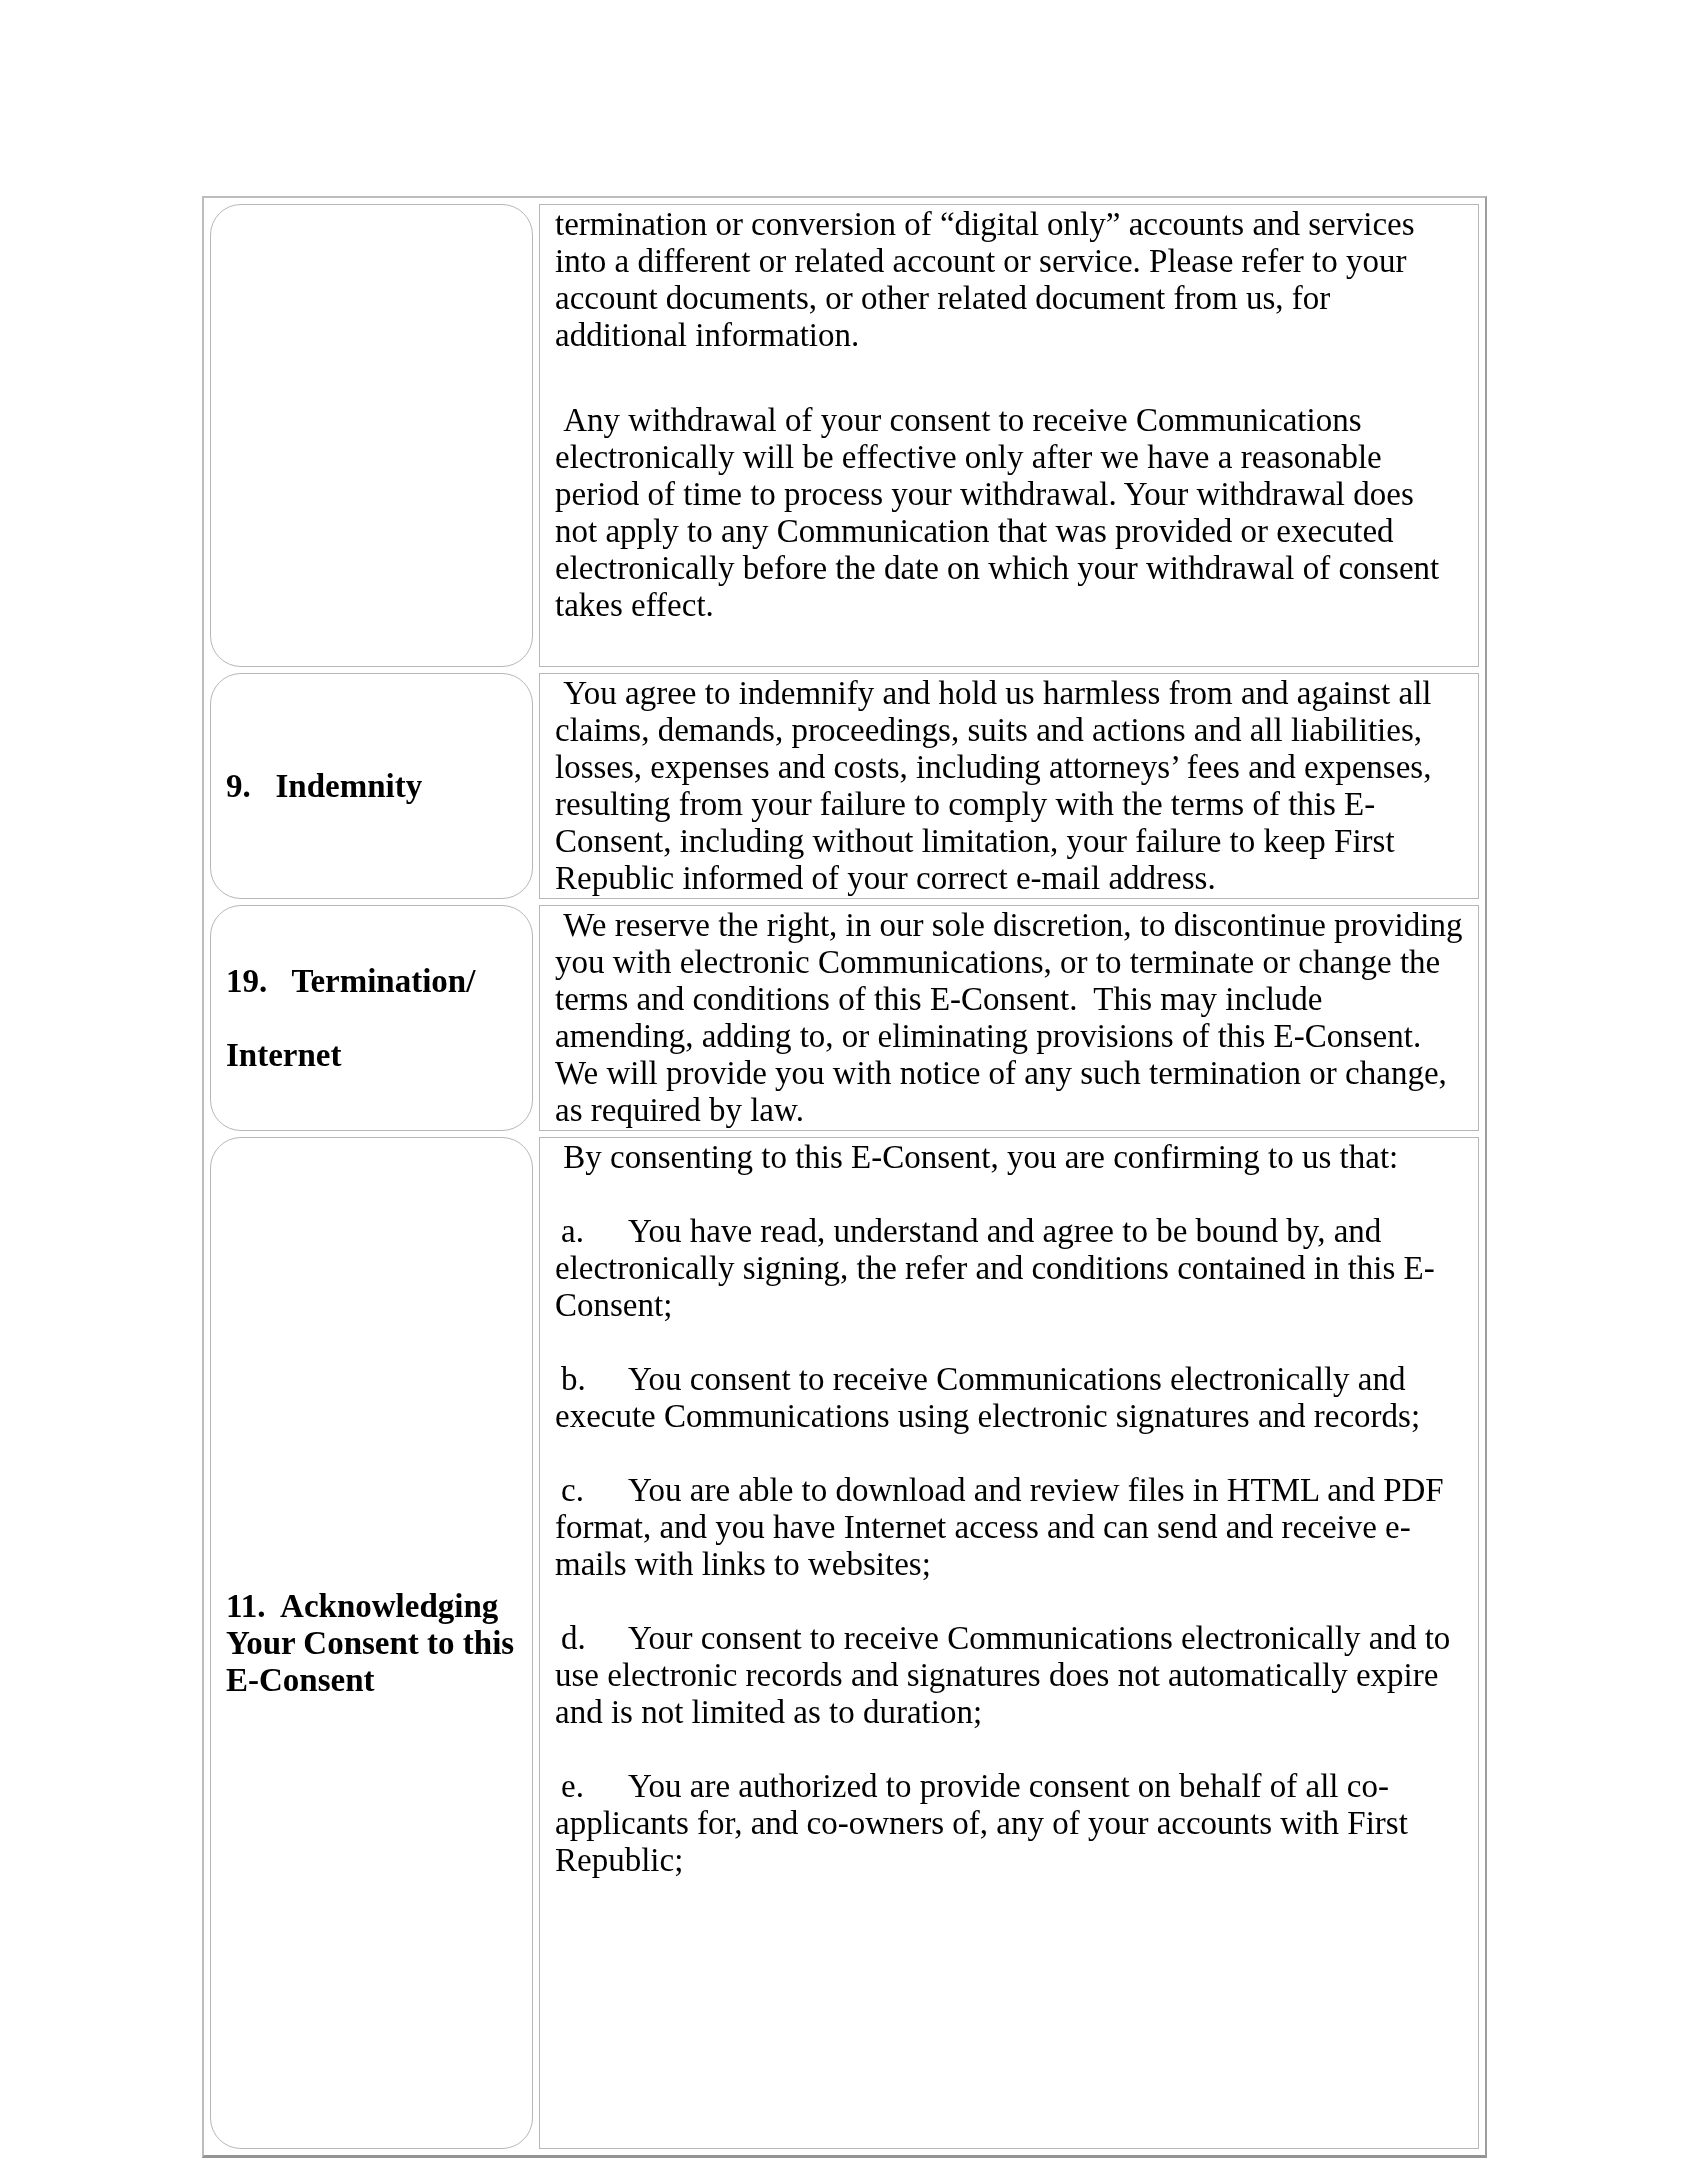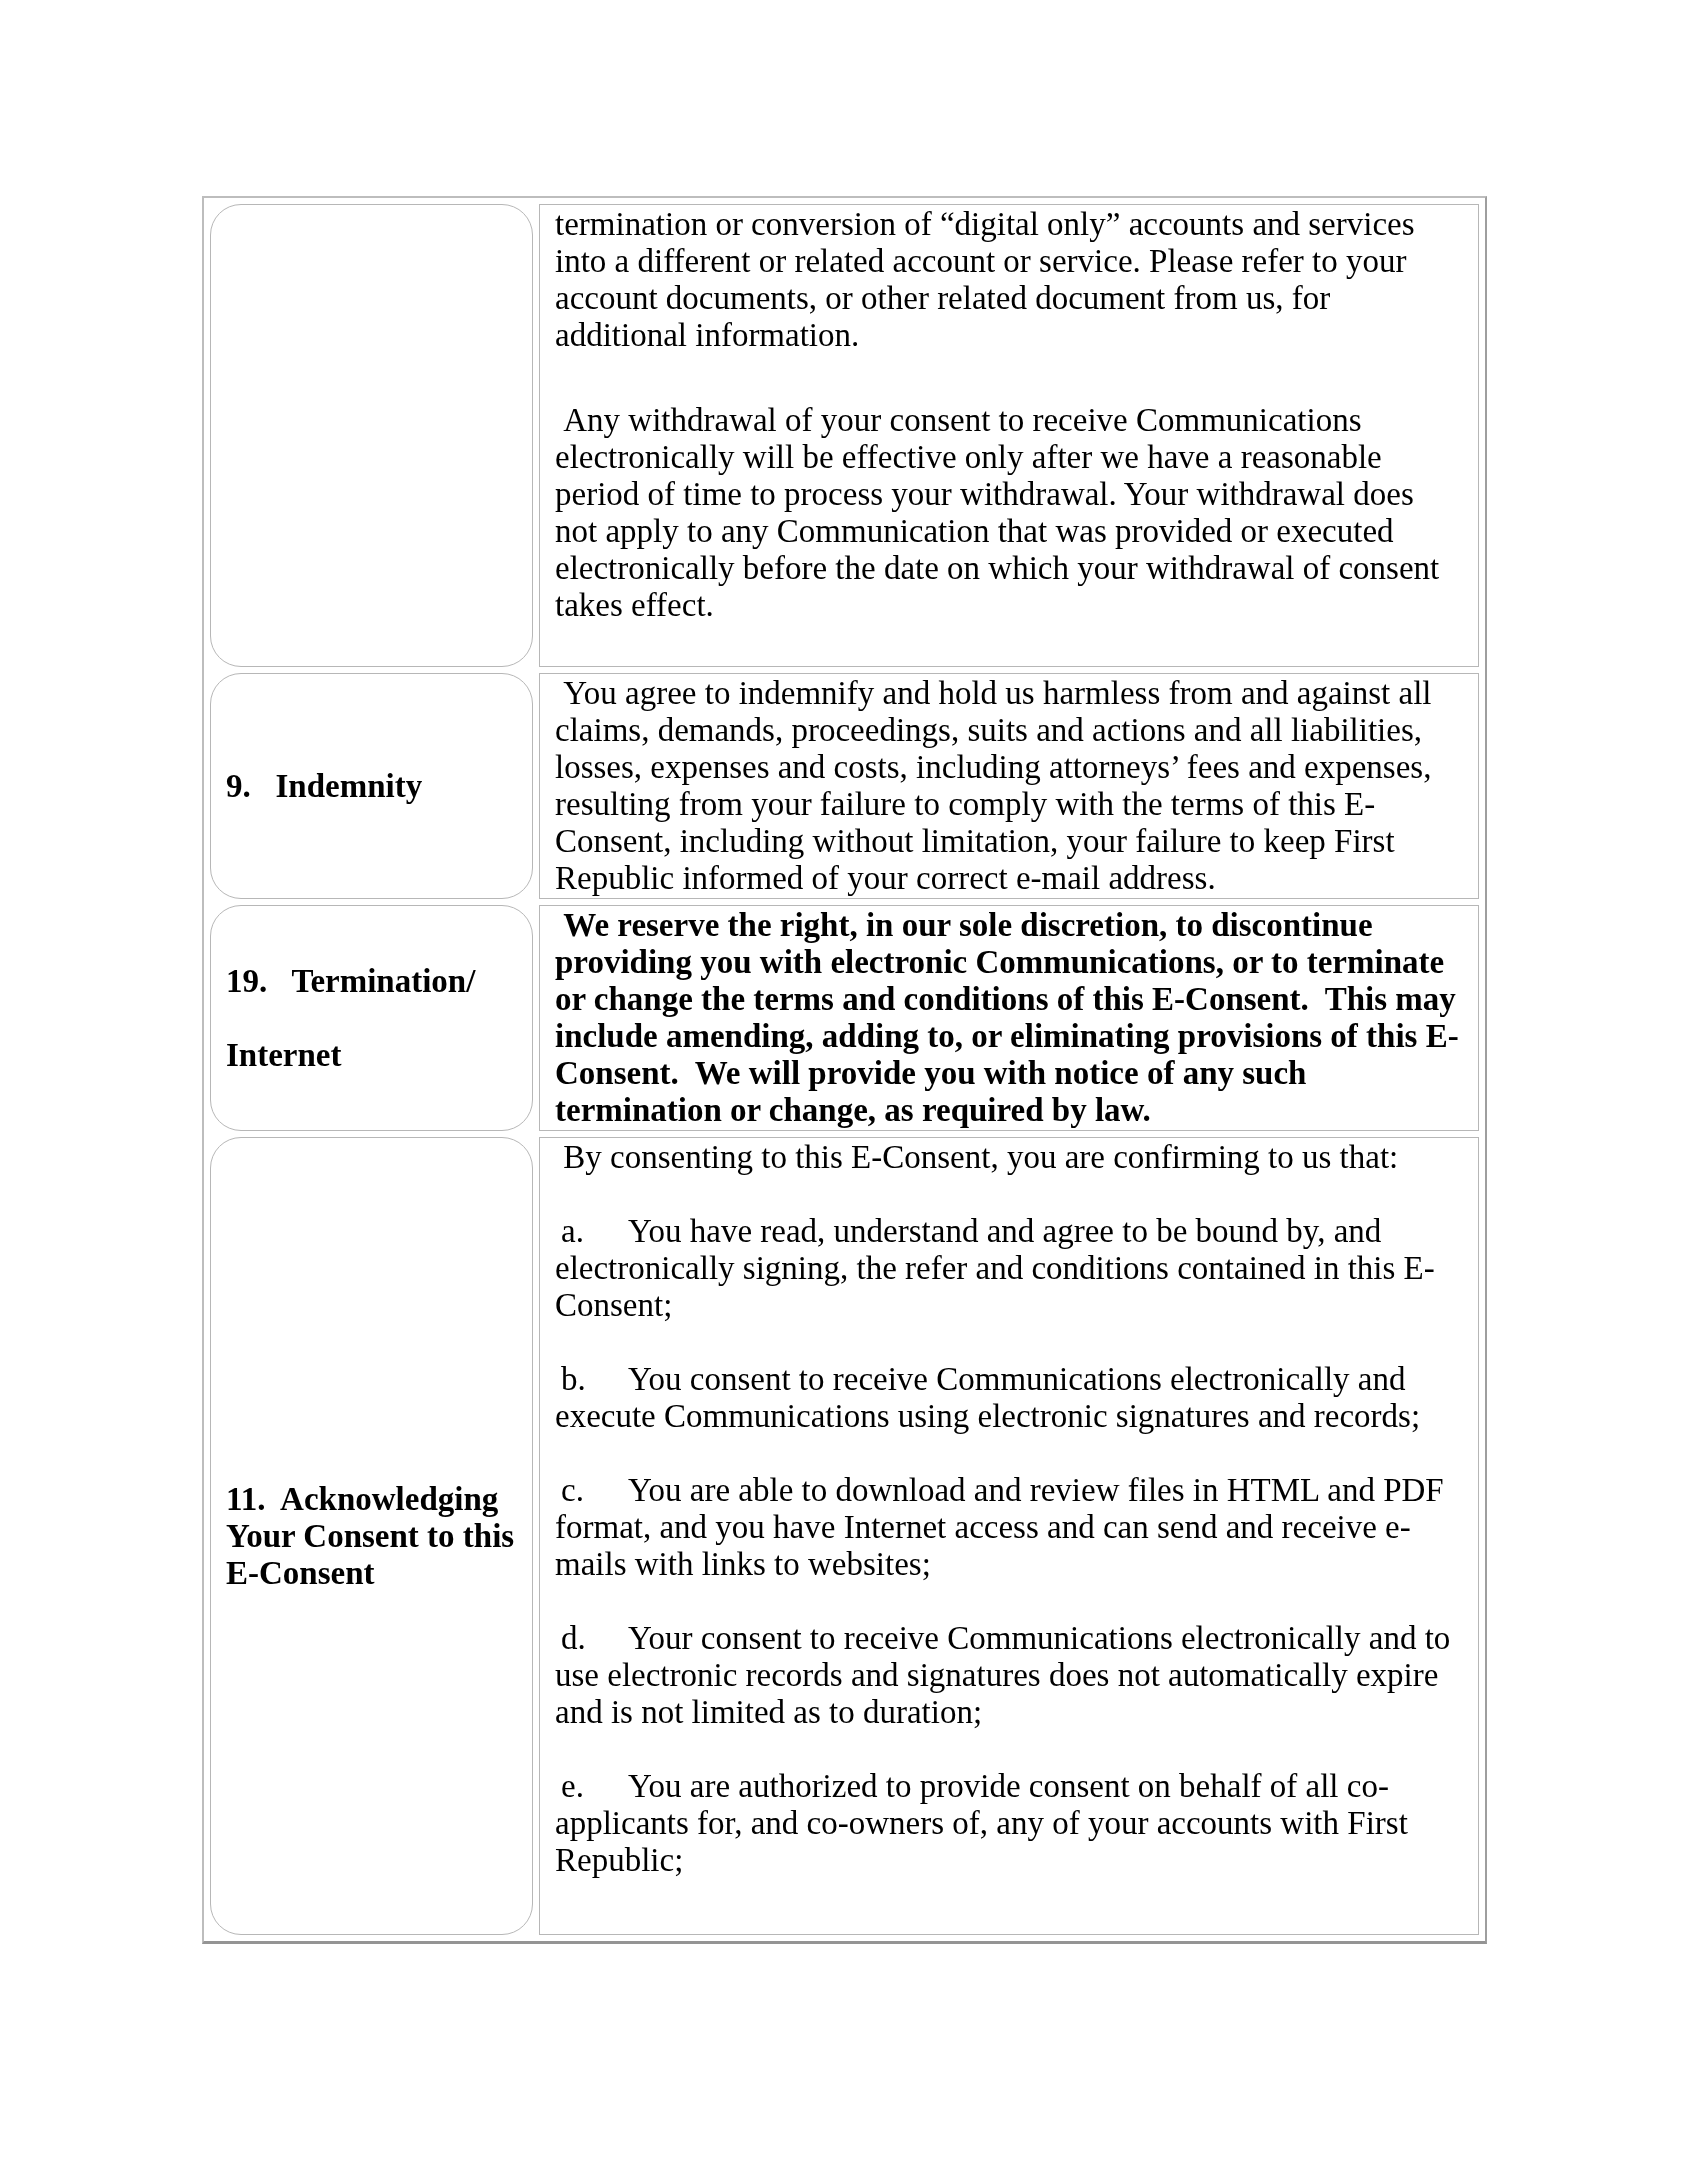--- a/index.html
+++ b/index.html
@@ -53,22 +53,22 @@
     margin-top: 48px;
   }
   .item-letter {
     display: inline-block;
     width: 73px;
     padding-left: 6px;
     box-sizing: border-box;
   }
   .r1 td { height: 463px; }
   .r2 td { height: 226px; margin-top: 20px; }
-  .r3 td { height: 189px; font-weight: bold; }
-  .r4 td { height: 798px; }
+  .r3 td { height: 189px; }
+  .r4 td { height: 1012px; }
 </style>
 </head>
 <body>
 
 <div class="page">
   <table class="econsent">
     <colgroup>
       <col style="width:323px">
       <col>
     </colgroup>

